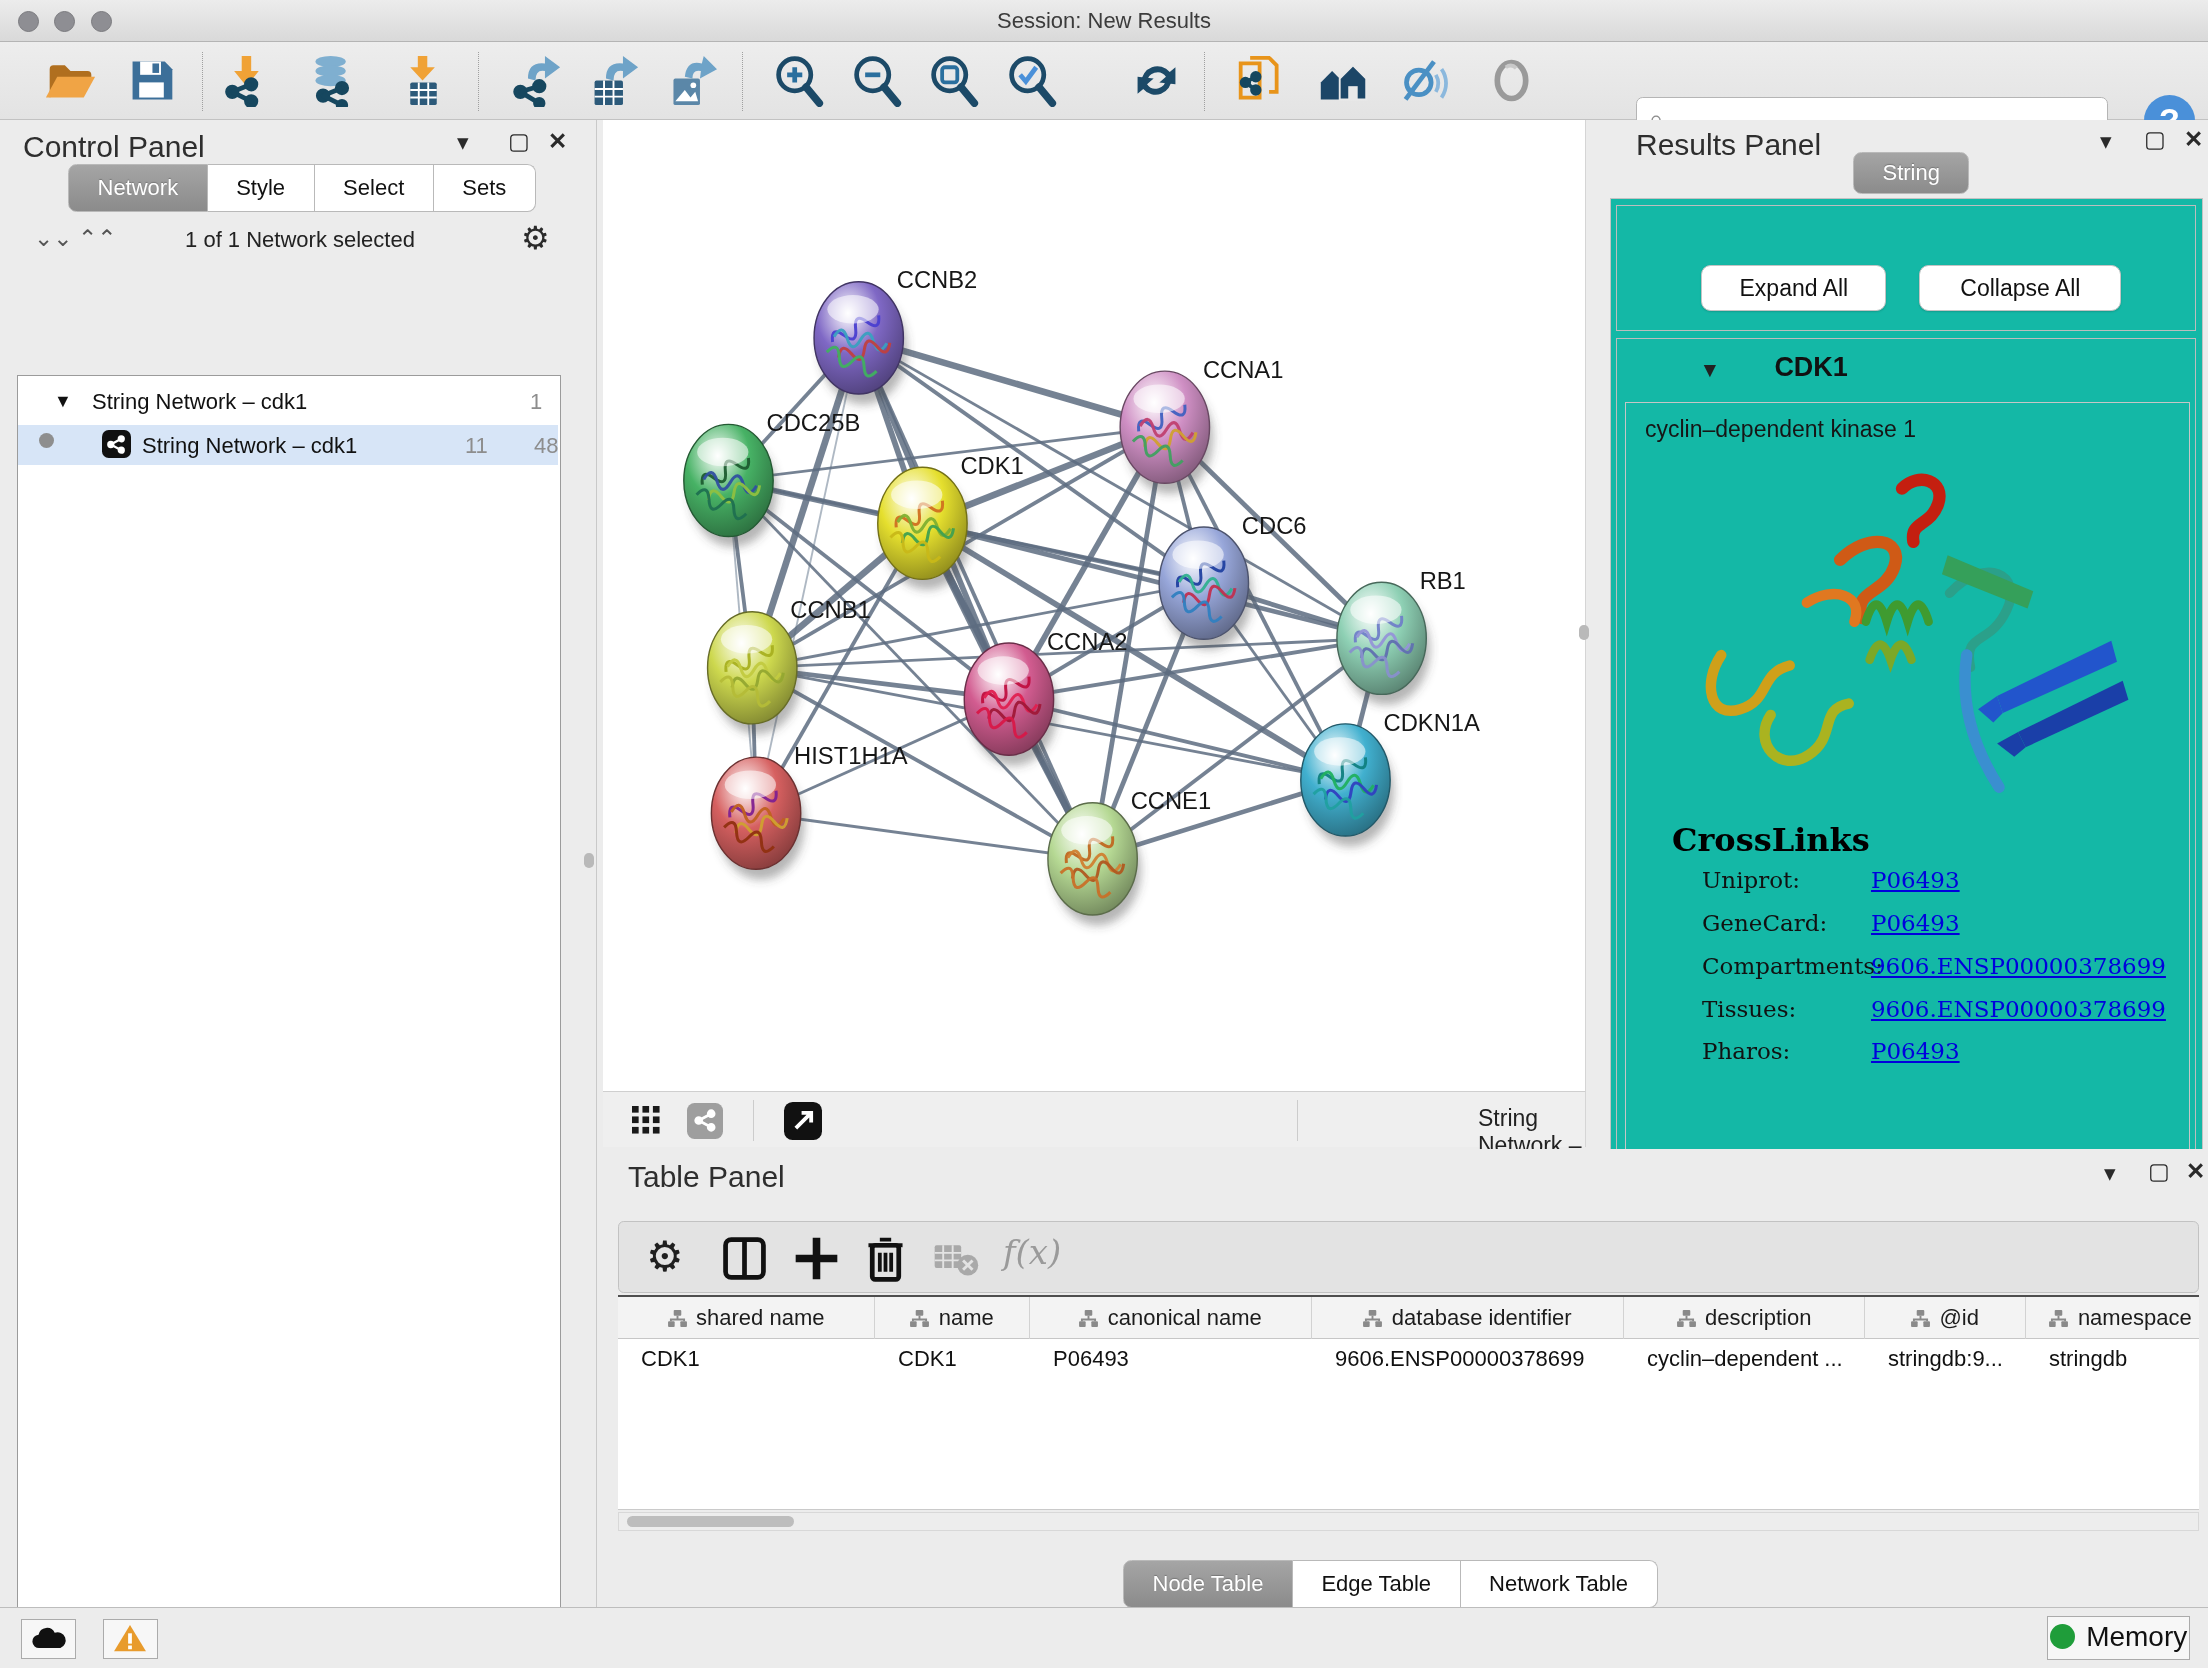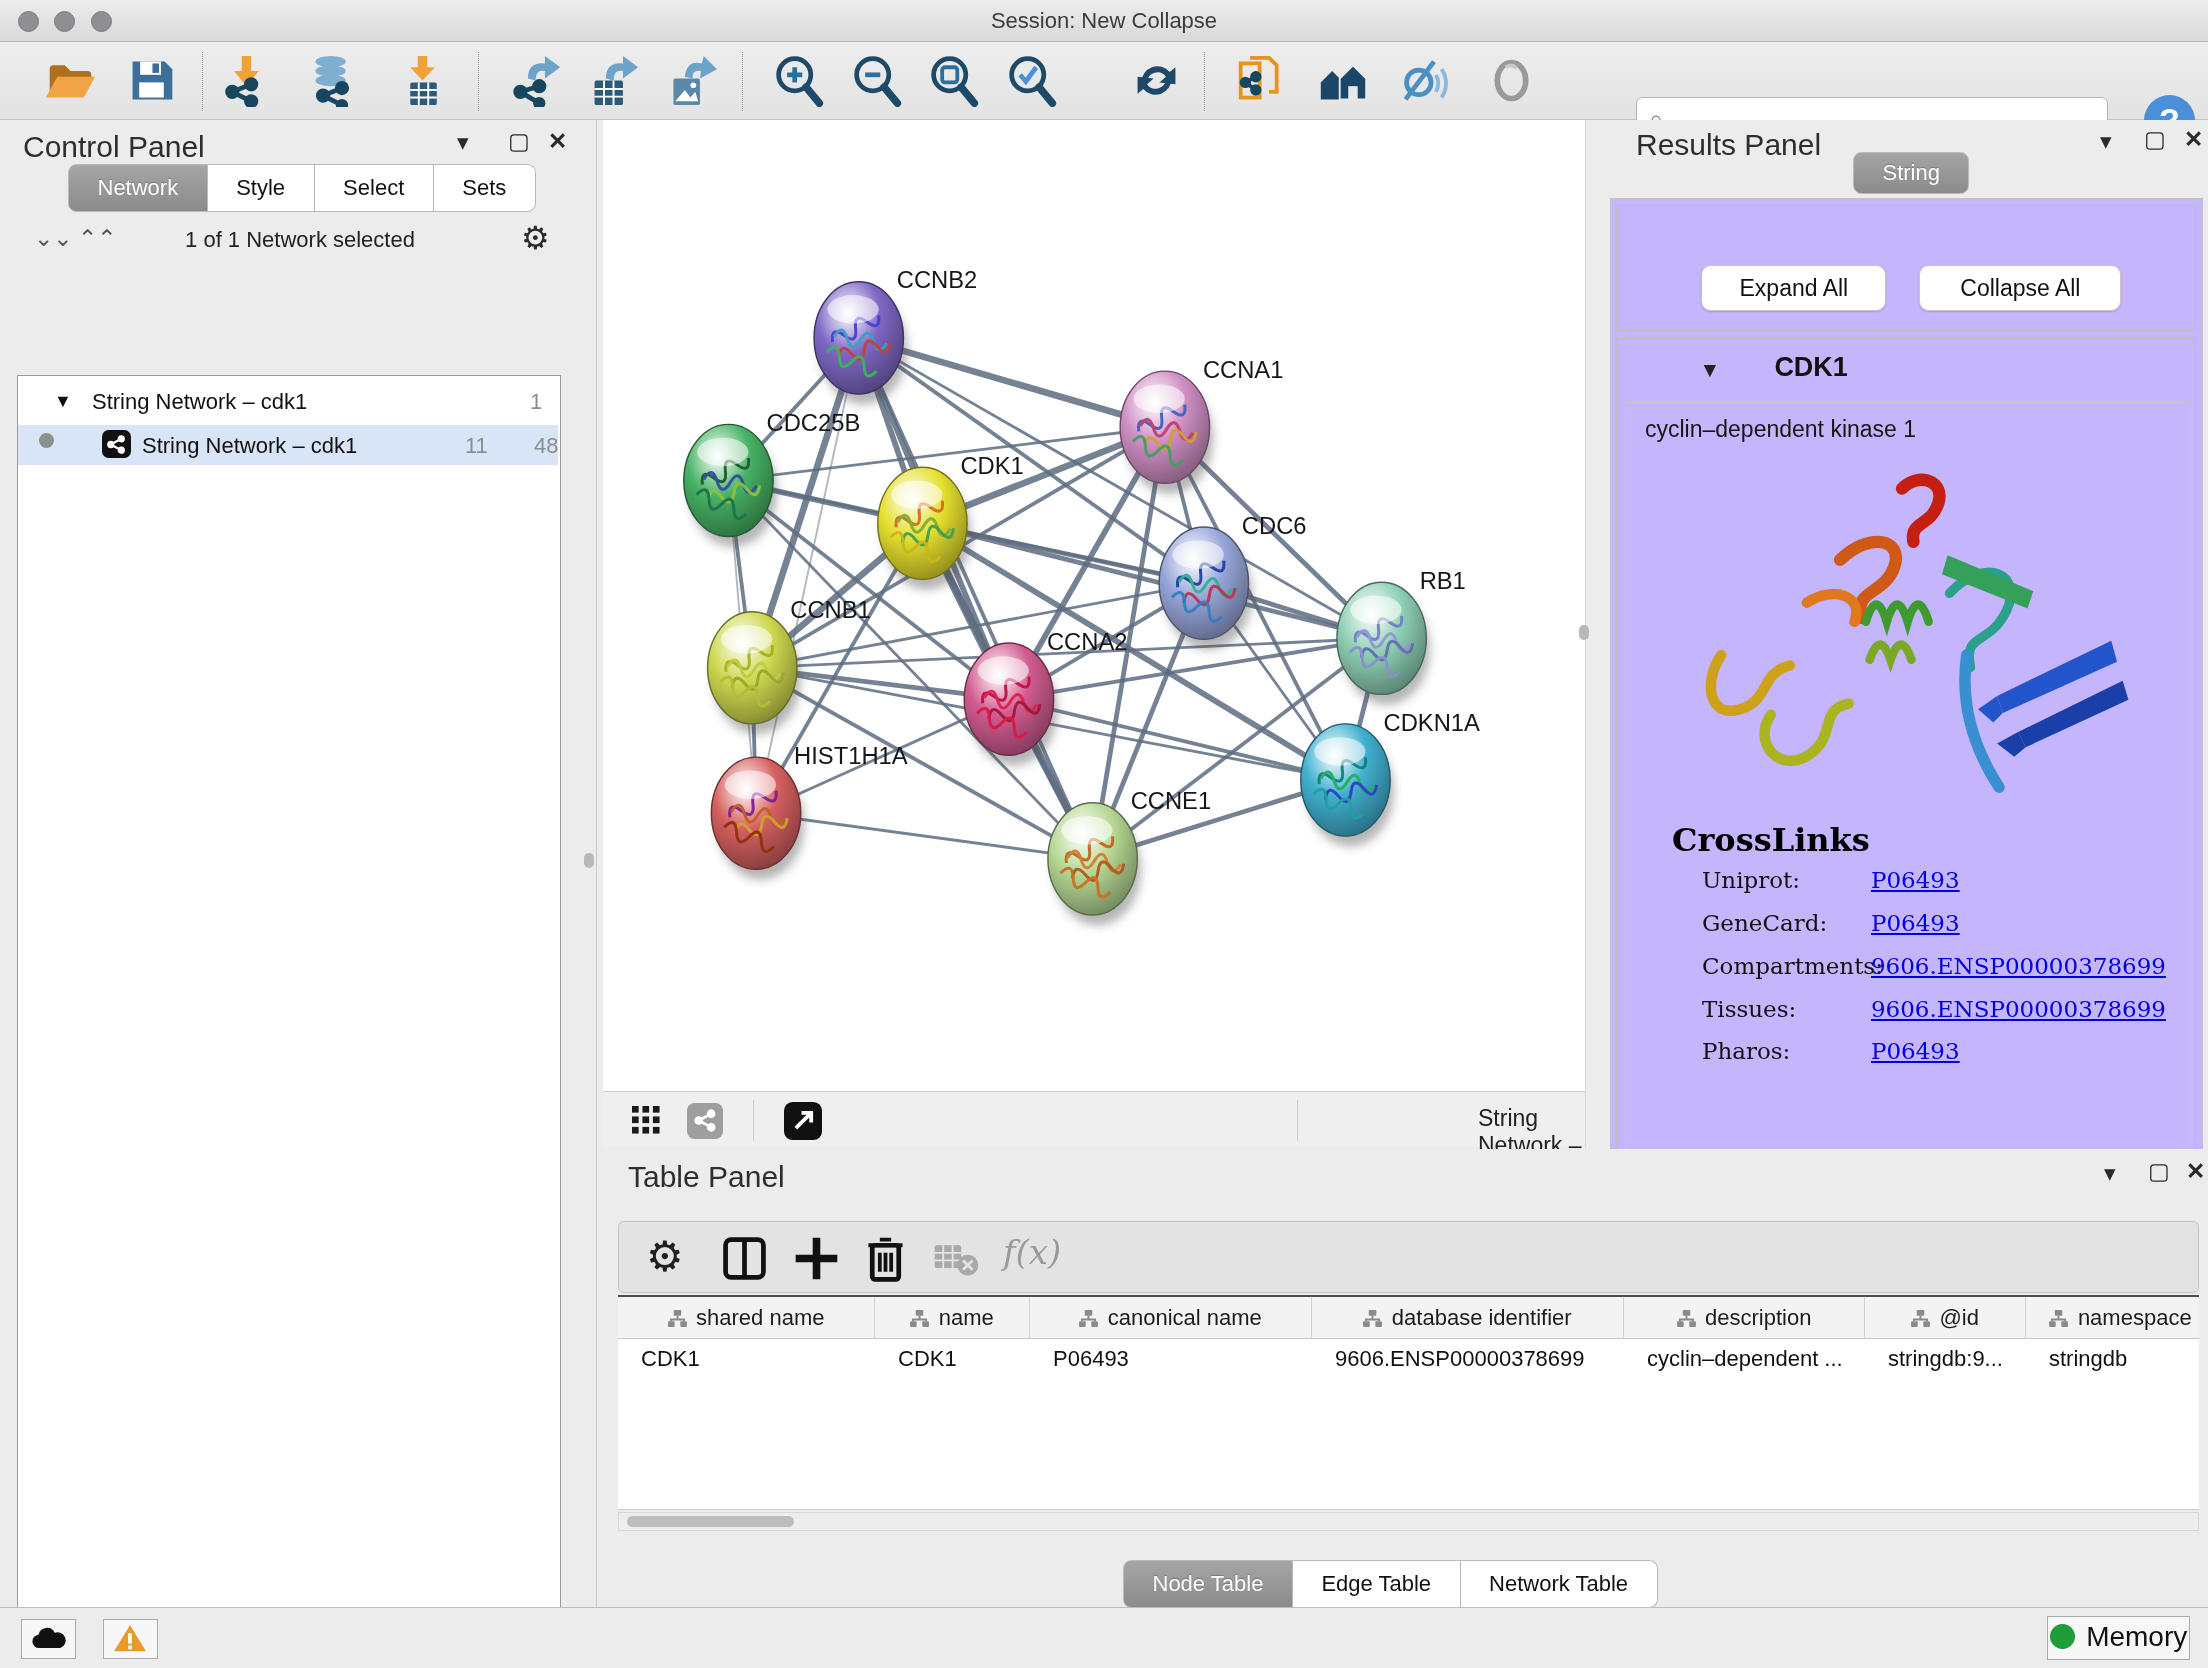--- a/index.html
+++ b/index.html
@@ -55,21 +55,21 @@
   #vt-title { position:absolute; left:875px; top:13.3px; font-size:23px; color:#222; }
   .vt-num { position:absolute; top:14.3px; font-size:22px; color:#9a9a9a; }
   #vt-checkbox { position:absolute; left:1318px; top:13.3px; width:27px; height:27px; background:#5b9bd8; border-radius:5.7px;
     color:#fff; font-size:21px; text-align:center; line-height:27px; }
 
   .split-handle { position:absolute; width:9.5px; height:15px; background:#b9b9b9; border-radius:4.8px; }
   .split-handle.h { width:15px; height:9.5px; }
 
   
   #results-panel { left:1604px; top:120px; width:605px; height:1046px; background:#ececec; }
-  #rp-outer { position:absolute; left:5.7px; top:78px; width:593px; height:968px; background:#c4b5fd; border:1px solid #c3c3c3; }
+  #rp-outer { position:absolute; left:5.7px; top:78px; width:593px; height:968px; background:#14b8a6; border:1px solid #c3c3c3; }
   #rp-btnbox { position:absolute; left:5.7px; top:5.7px; width:580px; height:126px; border:1px solid #bdbdbd; }
   .rp-btn { position:absolute; top:59px; height:46px; background:#fff; border:1px solid #c4c4c4; border-radius:9.5px;
     font-size:23px; color:#111; text-align:center; line-height:44px; box-shadow:0 1px 1.9px rgba(0,0,0,.15); cursor:pointer; }
   #rp-entry { position:absolute; left:5.7px; top:139px; width:580px; height:822px; border:1px solid #bdbdbd; }
   #rp-entry-head { position:absolute; left:0; top:0; width:100%; height:63px; }
   #rp-gene { position:absolute; left:157px; top:13.3px; font-size:27px; font-weight:bold; color:#111; }
   #rp-entry-tri { position:absolute; left:82px; top:19px; font-size:21px; color:#222; }
   #rp-desc-box { position:absolute; left:7.6px; top:63px; width:565px; height:751px; border:1px solid #c6c6c6; }
   #rp-desc { position:absolute; left:19px; top:13.3px; font-size:23px; color:#161616; }
   #rp-structure { position:absolute; left:38px; top:57px; }
@@ -102,21 +102,21 @@
 
   svg text { font-family:"Liberation Sans",sans-serif; }
 </style>
 </head>
 <body>
 
 <div id="titlebar" class="abs">
   <span class="traffic" style="left:18px"></span>
   <span class="traffic" style="left:54px"></span>
   <span class="traffic" style="left:91px"></span>
-  <div id="title-text">Session: New Collapse</div>
+  <div id="title-text">Session: New Results</div>
 </div>
 
 <div id="toolbar" class="abs">
   <svg class="tb-icon" style="left:44px" viewBox="0 0 56 56">
     <path d="M6 46 L6 16 Q6 12 10 12 L22 12 L28 18 L46 18 Q50 18 50 22 L50 26 Z" fill="#b06f1f"></path>
     <path d="M2 46 L14 24 L54 24 L42 46 Z" fill="#f0a445"></path>
   </svg>
   <svg class="tb-icon" style="left:125px" viewBox="0 0 56 56">
     <path d="M8 8 H42 L50 16 V48 H8 Z" fill="#3c6f99"></path>
     <rect x="16" y="8" width="22" height="14" fill="#fff"></rect>

